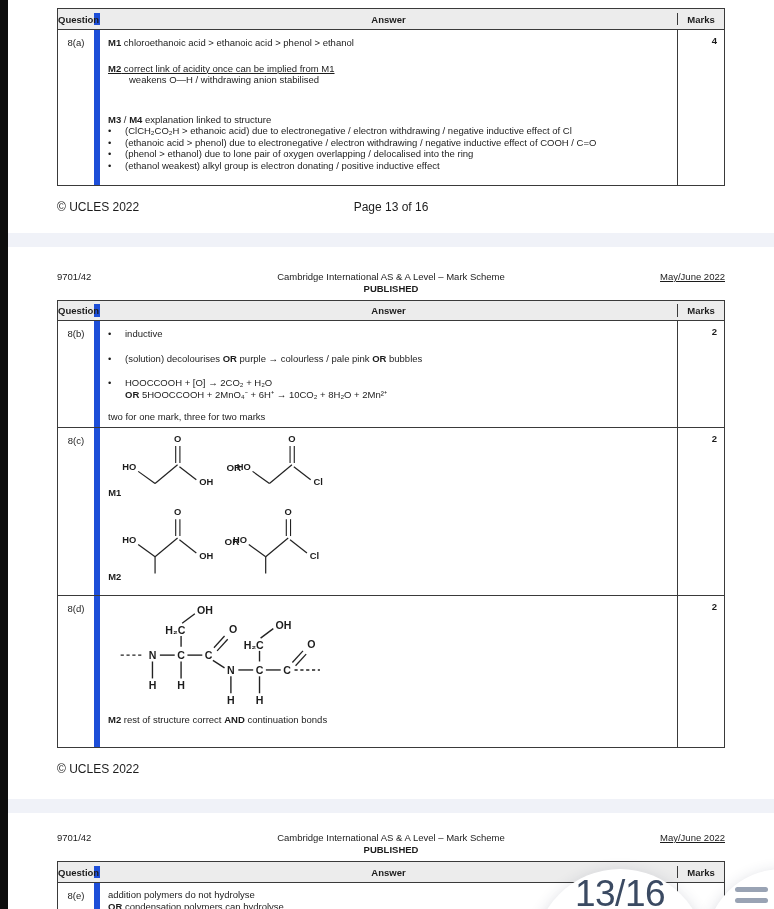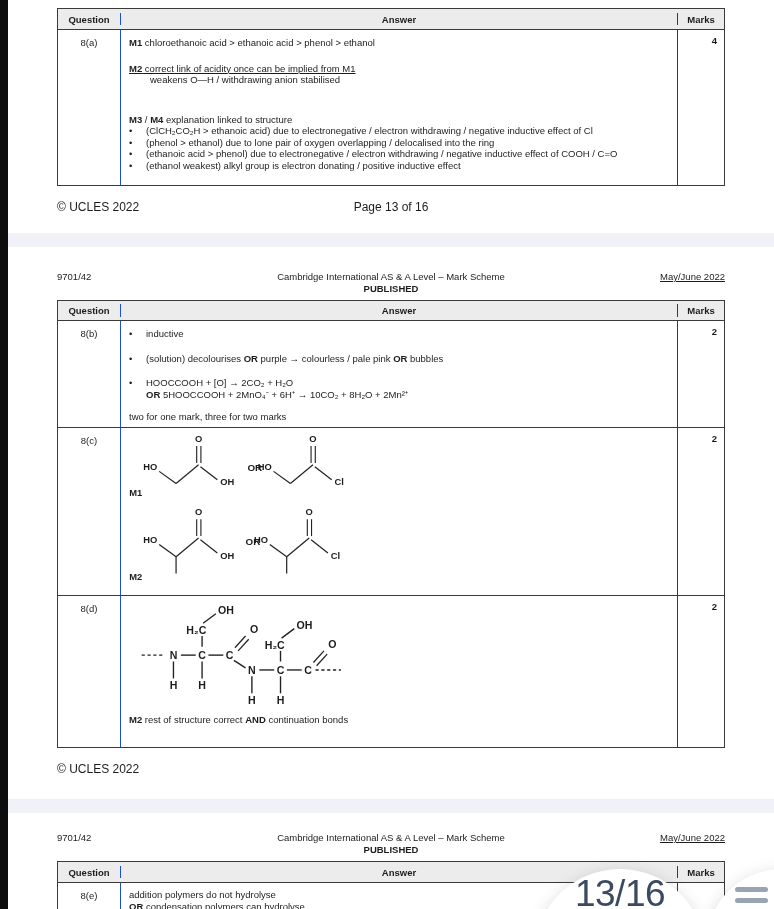--- a/index.html
+++ b/index.html
@@ -24,21 +24,21 @@
   .dh-session { position:absolute; right:0; top:2px;text-decoration:underline; }
   .dh-title { position:absolute; left:0; top:2px; width:100%; text-align:center; }
   .dh-pub { position:absolute; left:0; top:14px; width:100%; text-align:center; font-weight:bold; }
 
   
   .ms-table { margin-left:49px; width:668px; border:1.5px solid #3a3a3a; font-size:9.5px; line-height:11.5px; }
   .t-row { display:flex; border-top:1px solid #3a3a3a; }
   .t-row:first-child { border-top:none; }
   .t-head { background:#ececec; font-weight:bold; height:20px; align-items:center; }
   .t-head .hc { padding-top:1px; text-align:center; }
-  .c-q { width:63px; flex:none; border-right:1px solid #1d4ed8; text-align:center; }
+  .c-q { width:42px; flex:none; border-right:6px solid #1d4ed8; text-align:center; }
   .c-a { flex:1 1 auto; position:relative; padding:2px 8px; overflow:hidden; }
   .c-m { width:47px; flex:none; border-left:1px solid #3a3a3a; text-align:right; font-weight:bold; padding:5px 7px 0 0; }
   .qid { padding-top:7px; }
   .h-8a { height:156px; } .h-8b { height:107px; } .h-8c { height:168px; }
   .h-8d { height:152px; } .h-8e { height:62px; }
 
   .p-m1 { margin-top:5px; }
   .p-m2 { margin-top:14px;text-decoration:underline; }
   .p-ind { padding-left:21px; }
   .p-m34 { margin-top:28px; }
@@ -106,24 +106,24 @@
           </div>
         <div class="c-a">
           <div class="p-m1"><b>M1</b> chloroethanoic acid &gt; ethanoic acid &gt; phenol &gt; ethanol</div>
           <div class="p-m2"><b>M2</b> correct link of acidity once can be implied from M1</div>
           <div class="p-ind">weakens O—H / withdrawing anion stabilised</div>
           <div class="p-m34"><b>M3</b> / <b>M4</b> explanation linked to structure</div>
           <div class="bullet">
               <span>(ClCH₂CO₂H &gt; ethanoic acid) due to electronegative / electron withdrawing / negative inductive effect of Cl</span>
             </div>
           <div class="bullet">
+              <span>(ethanoic acid &gt; phenol) due to electronegative / electron withdrawing / negative inductive effect of COOH / C=O</span>
+            </div>
+          <div class="bullet">
               <span>(phenol &gt; ethanol) due to lone pair of oxygen overlapping / delocalised into the ring</span>
-            </div>
-          <div class="bullet">
-              <span>(ethanoic acid &gt; phenol) due to electronegative / electron withdrawing / negative inductive effect of COOH / C=O</span>
             </div>
           <div class="bullet">
               <span>(ethanol weakest) alkyl group is electron donating / positive inductive effect</span>
             </div>
           <div class="note">two for one mark, once for two marks</div>
         </div>
         <div class="c-m">4</div>
       </div>
     </div>
     <div class="pg-footer">

